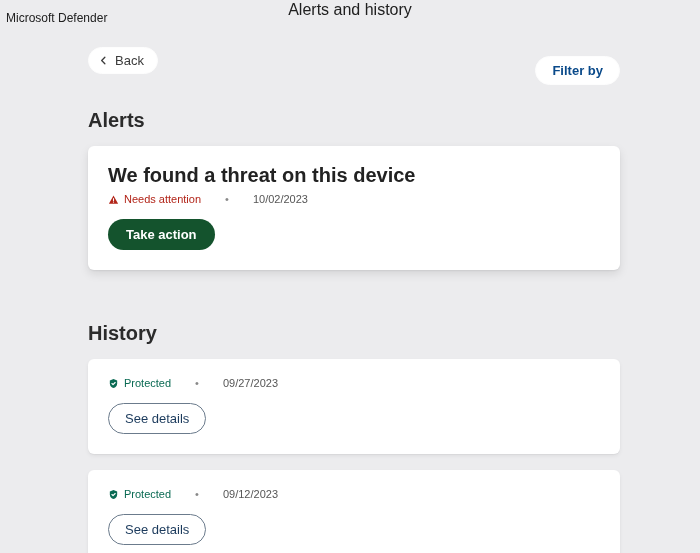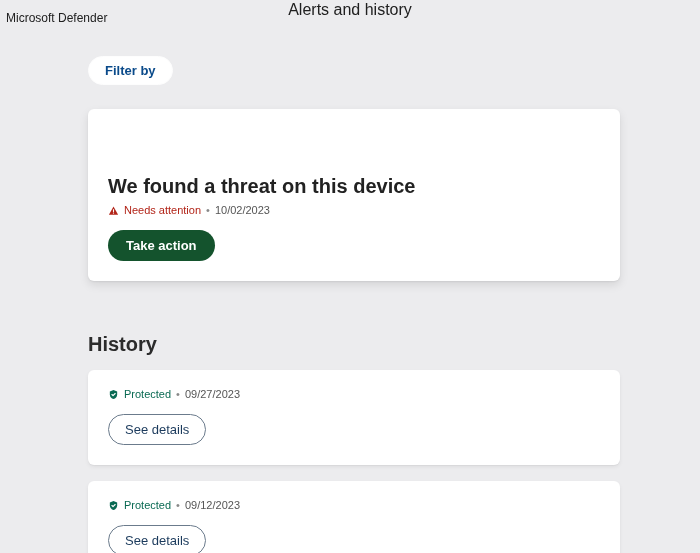--- a/index.html
+++ b/index.html
@@ -67,26 +67,25 @@
       margin-bottom: 16px;
     }
     .card-alerts {
       box-shadow: 0 4px 10px rgba(0,0,0,0.10), 0 1px 2px rgba(0,0,0,0.06);
     }
     .card-title {
       font-size: 20px;
       font-weight: 700;
       color: #222;
       margin-bottom: 6px;
-      margin-top: 48px;
     }
     .meta {
       display: flex;
       align-items: center;
-      gap: 3px;
+      gap: 22px;
       font-size: 11px;
       margin-bottom: 14px;
     }
     .meta .dot { color: #888; margin: 0 2px; }
     .meta .date { color: #555; }
     .status-attention { color: #b22418; display: inline-flex; align-items: center; gap: 5px; font-weight: 400; }
     .status-protected { color: #0a6a53; display: inline-flex; align-items: center; gap: 5px; font-weight: 400; }
     .status-attention svg, .status-protected svg { display: block; }
     .btn-primary {
       background: #14532d;
@@ -114,25 +113,34 @@
 <body>
 
 <div class="top-bar">
   <div class="top-left">Microsoft Defender</div>
   <div class="top-center">Alerts and history</div>
 </div>
 
 <div class="content">
 
   <div class="toolbar">
+    <div class="back-pill">
+      <span>
+        <svg width="11" height="11" viewBox="0 0 12 12">
+            <path d="M7.5 2.5 L4 6 L7.5 9.5" stroke="#3b3b3b" stroke-width="1.4" fill="none" stroke-linecap="round" stroke-linejoin="round"></path>
+          </svg>
+      </span>
+      <span>Back</span>
+    </div>
     <div class="filter-pill">
       <span>Filter by</span>
     </div>
   </div>
 
+  <div class="section-title">Alerts</div>
 
   <div class="card card-alerts">
     <div class="card-title">We found a threat on this device</div>
     <div class="meta">
       <span class="status-attention">
         <span>
           <svg width="11" height="11" viewBox="0 0 12 12">
               <path d="M6 1.5 L11 10.5 L1 10.5 Z" fill="#b22418"></path>
               <rect x="5.4" y="4.6" width="1.2" height="3" fill="#fff"></rect>
               <rect x="5.4" y="8.2" width="1.2" height="1.2" fill="#fff"></rect>

